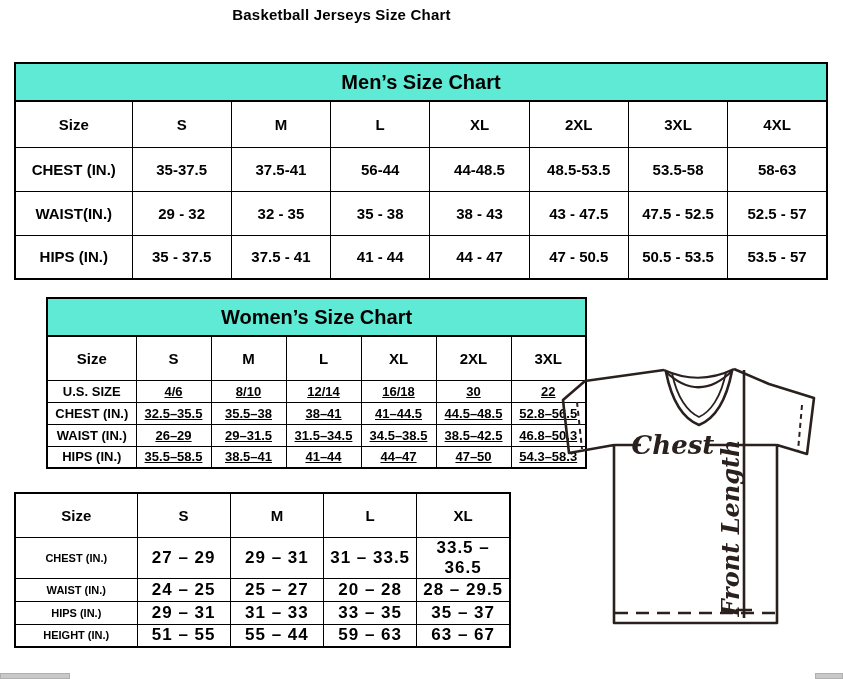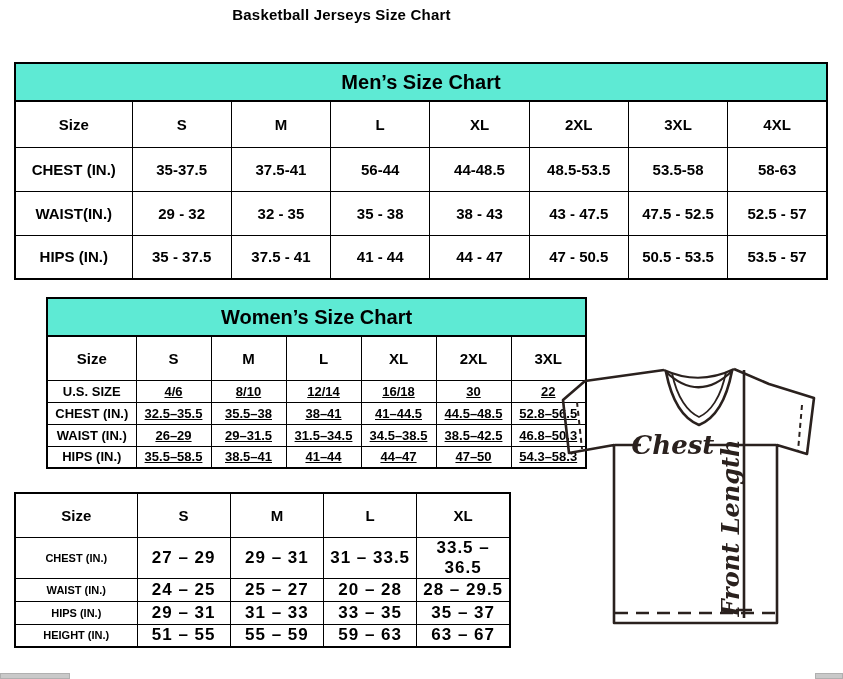--- a/index.html
+++ b/index.html
@@ -237,21 +237,21 @@
           <tr>
             <th>HIPS (IN.)</th>
             <td>29 – 31</td>
             <td>31 – 33</td>
             <td>33 – 35</td>
             <td>35 – 37</td>
           </tr>
           <tr>
             <th>HEIGHT (IN.)</th>
             <td>51 – 55</td>
-            <td>55 – 59</td>
+            <td>55 – 44</td>
             <td>59 – 63</td>
             <td>63 – 67</td>
           </tr>
         </tbody>
     </table>
   </div>
 
   <div class="jersey-diagram">
     <svg viewBox="0 0 287 275" xmlns="http://www.w3.org/2000/svg">
       <g fill="none" stroke="#2a211e" stroke-width="2.6" stroke-linejoin="round" stroke-linecap="butt">

